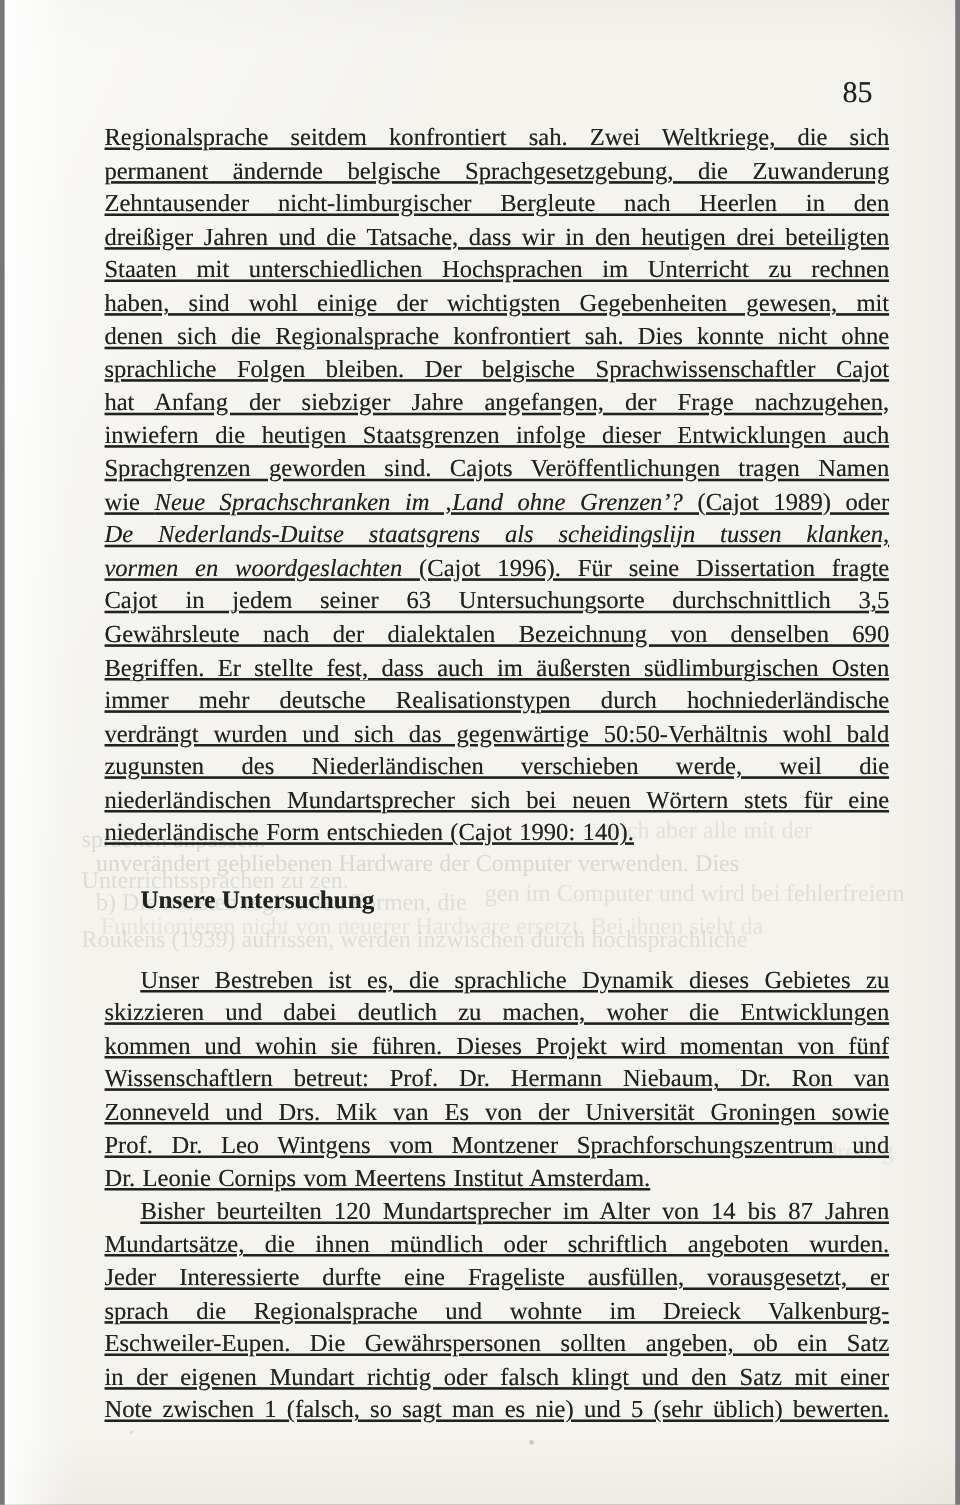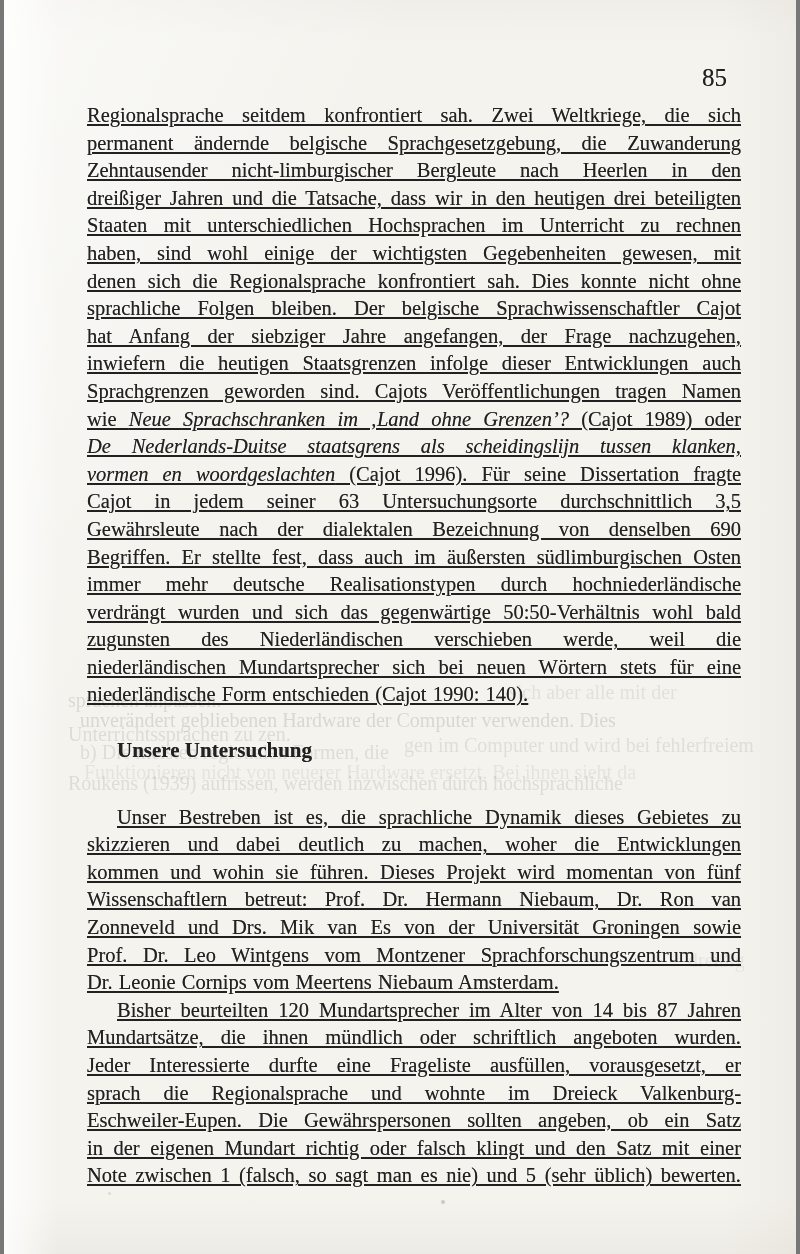--- a/index.html
+++ b/index.html
@@ -94,21 +94,21 @@
         <div class="line"><span>niederländische Form entschieden (Cajot 1990: 140).</span></div>
       </div>
       <div class="heading">Unsere Untersuchung</div>
       <div class="para">
         <div class="line just first"><span>Unser Bestreben ist es, die sprachliche Dynamik dieses Gebietes zu</span></div>
         <div class="line just"><span>skizzieren und dabei deutlich zu machen, woher die Entwicklungen</span></div>
         <div class="line just"><span>kommen und wohin sie führen. Dieses Projekt wird momentan von fünf</span></div>
         <div class="line just"><span>Wissenschaftlern betreut: Prof. Dr. Hermann Niebaum, Dr. Ron van</span></div>
         <div class="line just"><span>Zonneveld und Drs. Mik van Es von der Universität Groningen sowie</span></div>
         <div class="line just"><span>Prof. Dr. Leo Wintgens vom Montzener Sprachforschungszentrum und</span></div>
-        <div class="line"><span>Dr. Leonie Cornips vom Meertens Niebaum Amsterdam.</span></div>
+        <div class="line"><span>Dr. Leonie Cornips vom Meertens Institut Amsterdam.</span></div>
       </div>
       <div class="para">
         <div class="line just first"><span>Bisher beurteilten 120 Mundartsprecher im Alter von 14 bis 87 Jahren</span></div>
         <div class="line just"><span>Mundartsätze, die ihnen mündlich oder schriftlich angeboten wurden.</span></div>
         <div class="line just"><span>Jeder Interessierte durfte eine Frageliste ausfüllen, vorausgesetzt, er</span></div>
         <div class="line just"><span>sprach die Regionalsprache und wohnte im Dreieck Valkenburg-</span></div>
         <div class="line just"><span>Eschweiler-Eupen. Die Gewährspersonen sollten angeben, ob ein Satz</span></div>
         <div class="line just"><span>in der eigenen Mundart richtig oder falsch klingt und den Satz mit einer</span></div>
         <div class="line just"><span>Note zwischen 1 (falsch, so sagt man es nie) und 5 (sehr üblich) bewerten.</span></div>
       </div>

